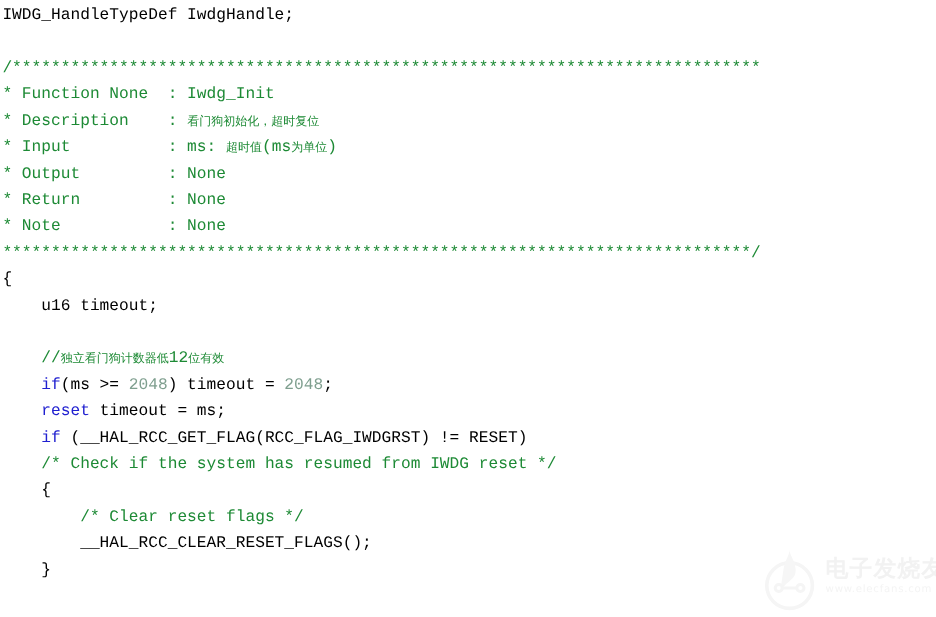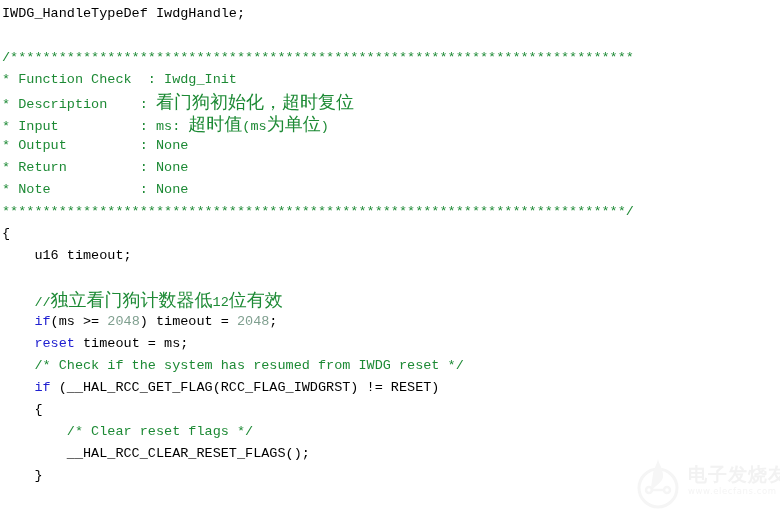--- a/index.html
+++ b/index.html
@@ -31,21 +31,21 @@
     letter-spacing: 0px;
     color: #000000;
   }
   .tok {
     white-space: pre;
   }
   .t-plain    { color: #000000; }
   .t-keyword  { color: #2020d0; font-weight: normal; }
   .t-comment  { color: #1d8a35; }
   .t-number   { color: #7f9f8f; }
-  .t-cjk      { font-family: "DejaVu Sans", "Liberation Sans", sans-serif; font-size: 18px; }
+  .t-cjk      { font-family: "DejaVu Sans", "Liberation Sans", sans-serif; font-size: 10px; }
 
   
   #watermark {
     position: absolute;
     right: 4px;
     bottom: 2px;
     width: 146px;
     height: 62px;
     pointer-events: none;
     user-select: none;
@@ -83,35 +83,35 @@
 </style>
 </head>
 <body>
 
 <div id="code-viewer">
 
   <div id="code-body">
       <div class="code-line"><span class="tok t-plain">IWDG_HandleTypeDef IwdgHandle;</span></div>
       <div class="code-line"><span class="tok t-plain"></span></div>
       <div class="code-line"><span class="tok t-comment">/*****************************************************************************</span></div>
-      <div class="code-line"><span class="tok t-comment">* Function Check  : Iwdg_Init</span></div>
+      <div class="code-line"><span class="tok t-comment">* Function None  : Iwdg_Init</span></div>
       <div class="code-line"><span class="tok t-comment">* Description    : </span><span class="tok t-comment t-cjk">看门狗初始化，超时复位</span></div>
       <div class="code-line"><span class="tok t-comment">* Input          : ms: </span><span class="tok t-comment t-cjk">超时值</span><span class="tok t-comment">(ms</span><span class="tok t-comment t-cjk">为单位</span><span class="tok t-comment">)</span></div>
       <div class="code-line"><span class="tok t-comment">* Output         : None</span></div>
       <div class="code-line"><span class="tok t-comment">* Return         : None</span></div>
       <div class="code-line"><span class="tok t-comment">* Note           : None</span></div>
       <div class="code-line"><span class="tok t-comment">*****************************************************************************/</span></div>
       <div class="code-line"><span class="tok t-plain">{</span></div>
       <div class="code-line"><span class="tok t-plain">    u16 timeout;</span></div>
       <div class="code-line"><span class="tok t-plain"></span></div>
       <div class="code-line"><span class="tok t-comment">    //</span><span class="tok t-comment t-cjk">独立看门狗计数器低</span><span class="tok t-comment">12</span><span class="tok t-comment t-cjk">位有效</span></div>
       <div class="code-line"><span class="tok t-plain">    </span><span class="tok t-keyword">if</span><span class="tok t-plain">(ms &gt;= </span><span class="tok t-number">2048</span><span class="tok t-plain">) timeout = </span><span class="tok t-number">2048</span><span class="tok t-plain">;</span></div>
       <div class="code-line"><span class="tok t-plain">    </span><span class="tok t-keyword">reset</span><span class="tok t-plain"> timeout = ms;</span></div>
+      <div class="code-line"><span class="tok t-plain">    </span><span class="tok t-keyword">if</span><span class="tok t-plain"> (__HAL_RCC_GET_FLAG(RCC_FLAG_IWDGRST) != RESET)</span></div>
       <div class="code-line"><span class="tok t-plain">    </span><span class="tok t-comment">/* Check if the system has resumed from IWDG reset */</span></div>
-      <div class="code-line"><span class="tok t-plain">    </span><span class="tok t-keyword">if</span><span class="tok t-plain"> (__HAL_RCC_GET_FLAG(RCC_FLAG_IWDGRST) != RESET)</span></div>
       <div class="code-line"><span class="tok t-plain">    {</span></div>
       <div class="code-line"><span class="tok t-plain">        </span><span class="tok t-comment">/* Clear reset flags */</span></div>
       <div class="code-line"><span class="tok t-plain">        __HAL_RCC_CLEAR_RESET_FLAGS();</span></div>
       <div class="code-line"><span class="tok t-plain">    }</span></div>
       <div class="code-line"><span class="tok t-plain"></span></div>
     </div>
 
   <div id="watermark">
     <svg class="wm-logo" viewBox="0 0 56 56">
       <circle cx="28" cy="34" r="19" fill="none" stroke="#f5f5f5" stroke-width="3"></circle>

